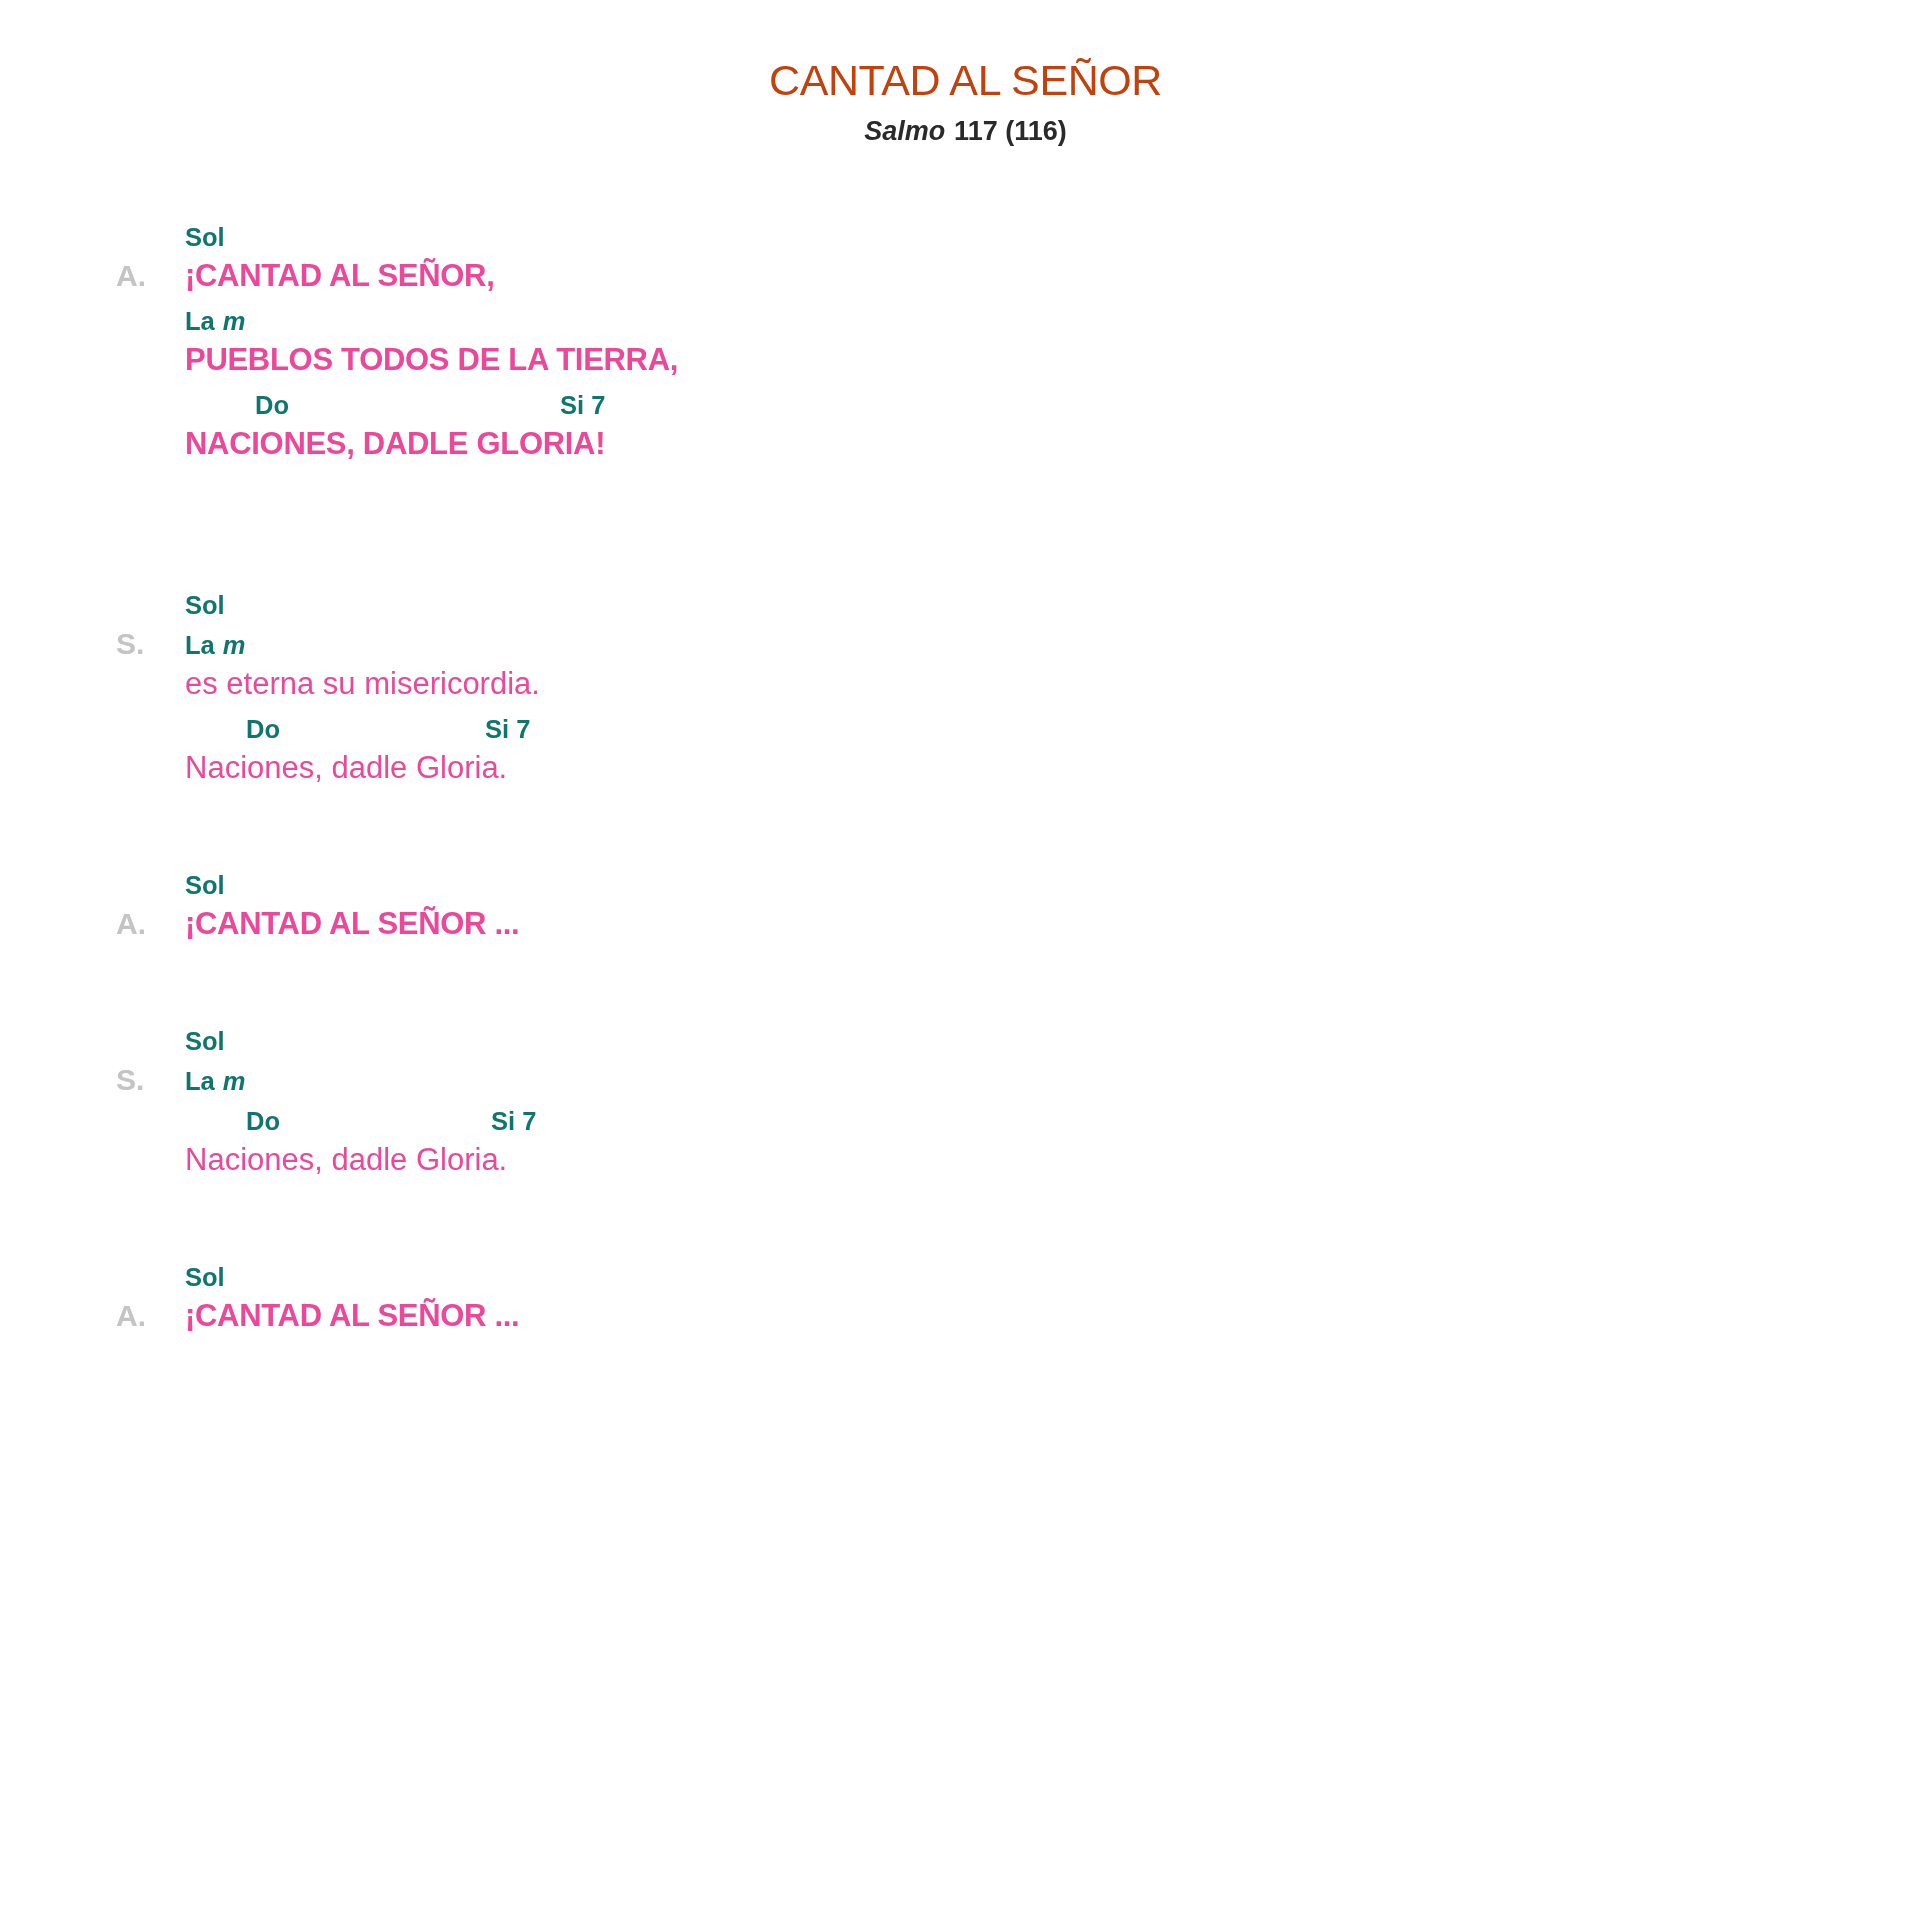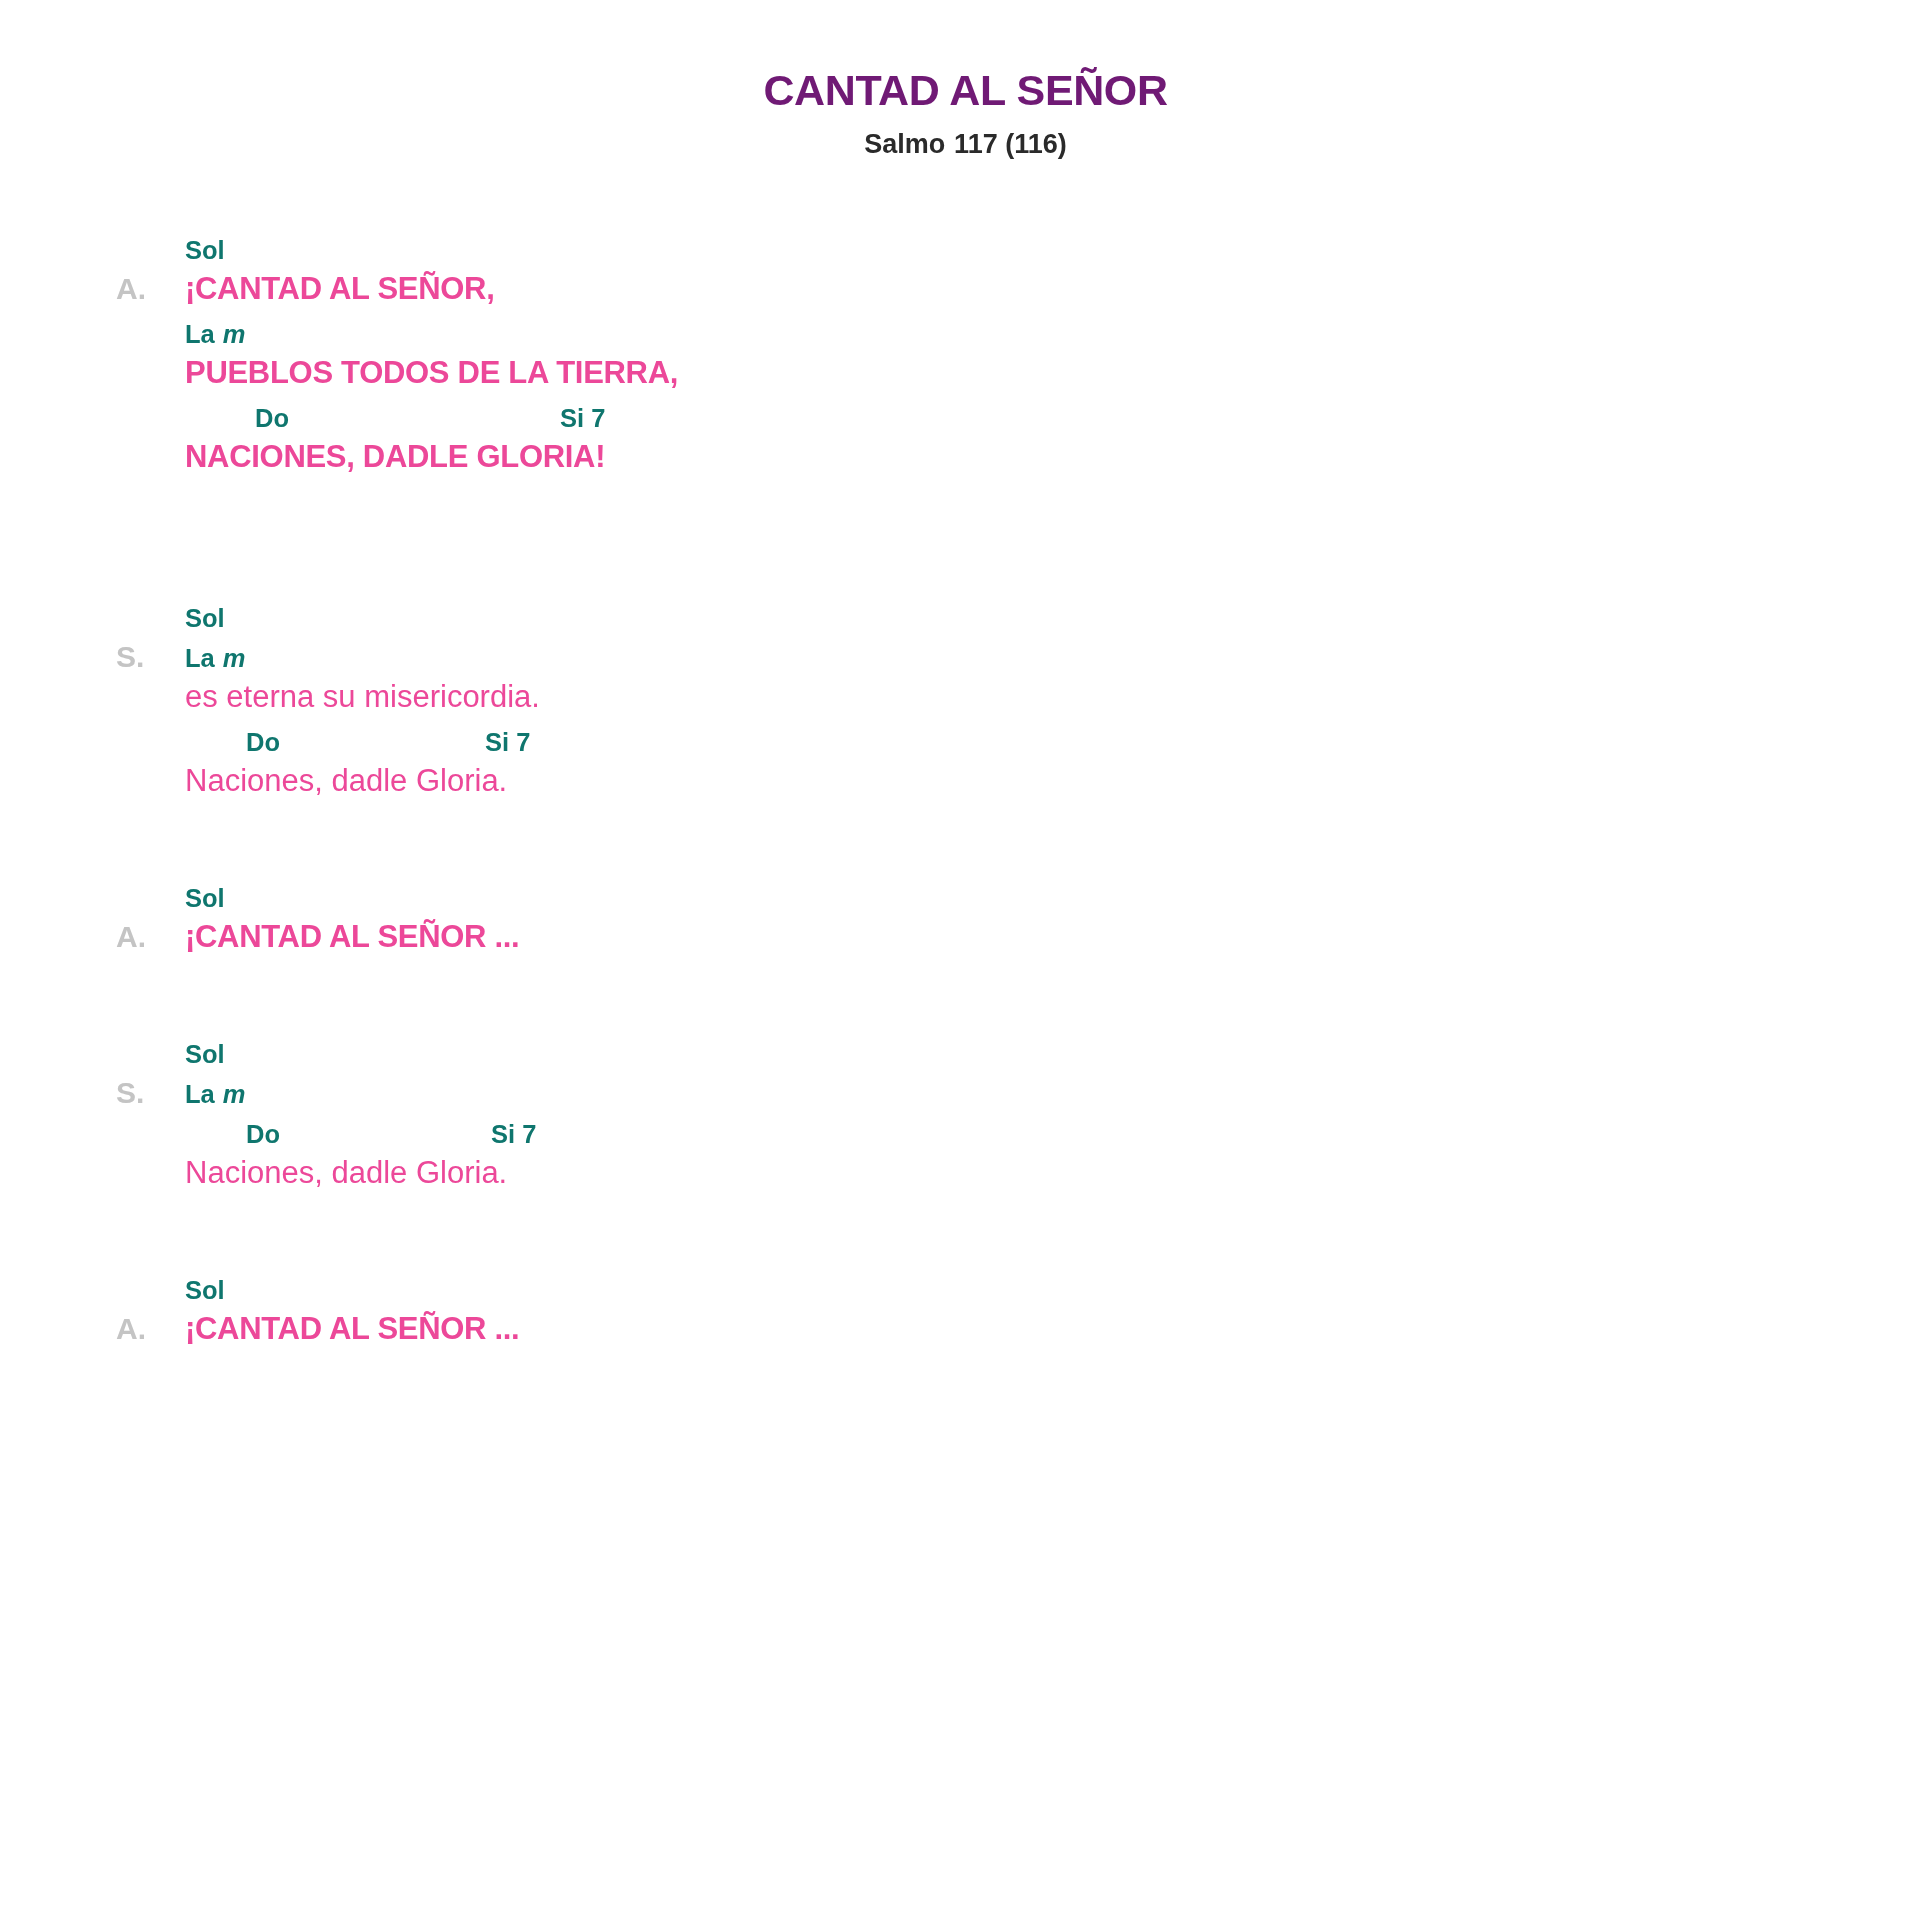--- a/index.html
+++ b/index.html
@@ -11,35 +11,35 @@
   }
   .page {
     position: relative;
     width: 1931px; height: 1931px;
     overflow: hidden;
     background: #ffffff;
   }
   
   .header { text-align: center; padding-top: 53px; }
   .title {
-    margin: 14px;
+    margin: 4px;
     font-size: 43px;
     line-height: 47px;
-    font-weight: bold;
+    font-weight: normal;
     letter-spacing: -0.4px;
-    color: #701a75;
+    color: #c2410c;
   }
   .subtitle {
     margin-top: 10.5px;
     font-size: 27px;
     line-height: 32px;
     font-weight: bold;
     color: #2a2a2a;
   }
-  .subtitle .sub-italic { margin-right: 8.8px; }
+  .subtitle .sub-italic { font-style: italic; margin-right: 8.8px; }
   
   .content { margin-top: 67px; }
   .section {
     position: relative;
     margin-left: 185px;
     margin-bottom: 72px;
   }
   .section.first-gap { margin-bottom: 116px; }
   .label {
     position: absolute;

